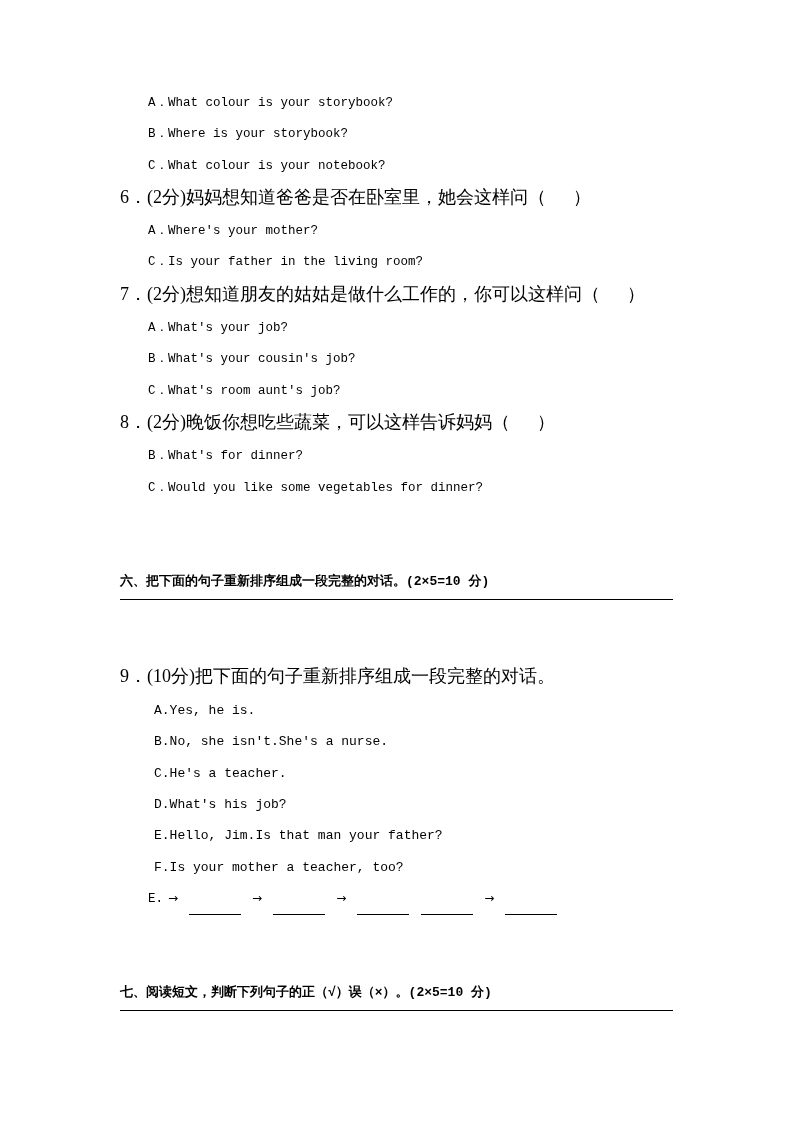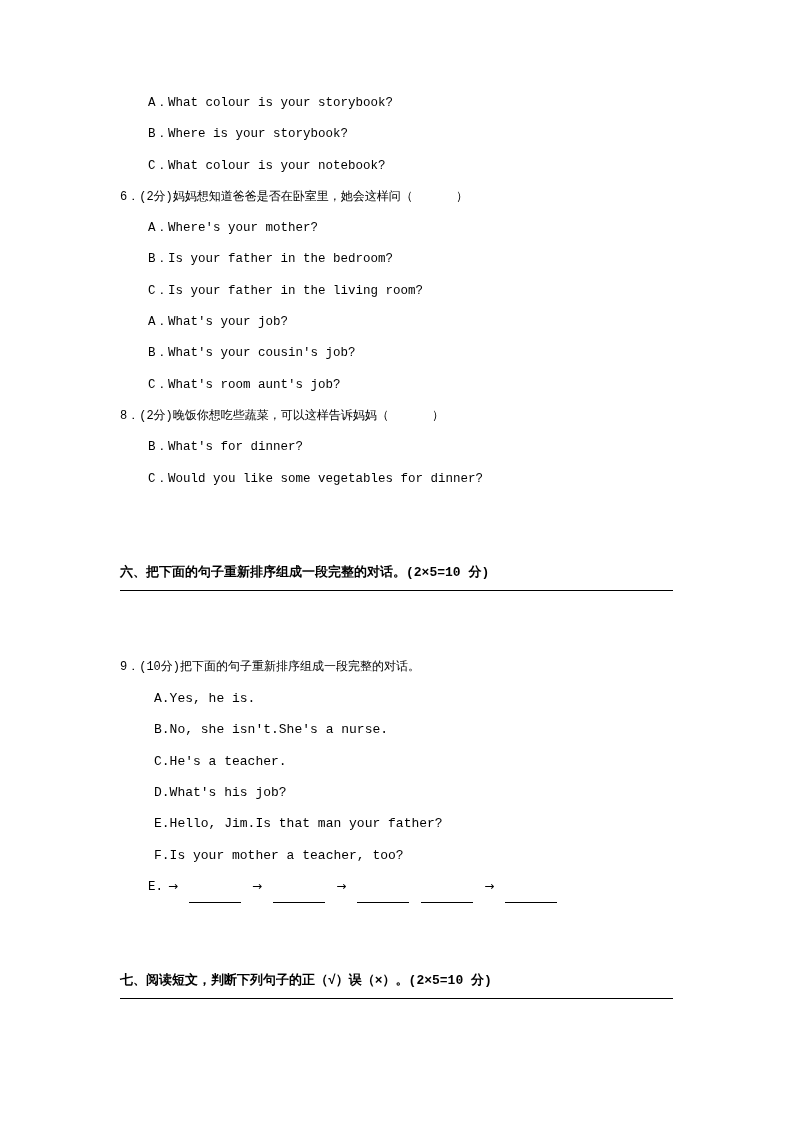--- a/index.html
+++ b/index.html
@@ -31,22 +31,22 @@
     white-space: pre;
   }
   .qline {
     font-family: "Liberation Mono", monospace;
     font-size: 12.5px;
     line-height: 31.3px;
     margin-left: 0px;
     white-space: pre;
   }
   .qline .cn {
-    font-family: Liberation Mono, monospace;
-    font-size: 12px;
+    font-family: Liberation Serif, serif;
+    font-size: 18px;
   }
   .section-head {
     font-family: Liberation Mono, monospace;
     font-weight: bold;
     font-size: 13px;
     line-height: 30px;
     margin-top: 3px;
     margin-bottom: 1px;
     letter-spacing: 0px;
     white-space: pre;
@@ -90,23 +90,23 @@
 <body>
 
 <div class="page">
 
   <div class="opt">A．What colour is your storybook?</div>
   <div class="opt">B．Where is your storybook?</div>
   <div class="opt">C．What colour is your notebook?</div>
 
   <div class="qline"><span class="cn">6．(2分)妈妈想知道爸爸是否在卧室里，她会这样问（      ）</span></div>
   <div class="opt">A．Where's your mother?</div>
-  <div class="opt">B．Is your father in the bedroom?</div>
   <div class="opt">C．Is your father in the living room?</div>
 
+  <div class="qline"><span class="cn">7．(2分)想知道朋友的姑姑是做什么工作的，你可以这样问（      ）</span></div>
   <div class="opt">A．What's your job?</div>
   <div class="opt">B．What's your cousin's job?</div>
   <div class="opt">C．What's room aunt's job?</div>
 
   <div class="qline"><span class="cn">8．(2分)晚饭你想吃些蔬菜，可以这样告诉妈妈（      ）</span></div>
   <div class="opt">B．What's for dinner?</div>
   <div class="opt">C．Would you like some vegetables for dinner?</div>
 
   <div class="section-head">
     <span class="sec-underline">六、把下面的句子重新排序组成一段完整的对话。(2×5=10 分)</span>

